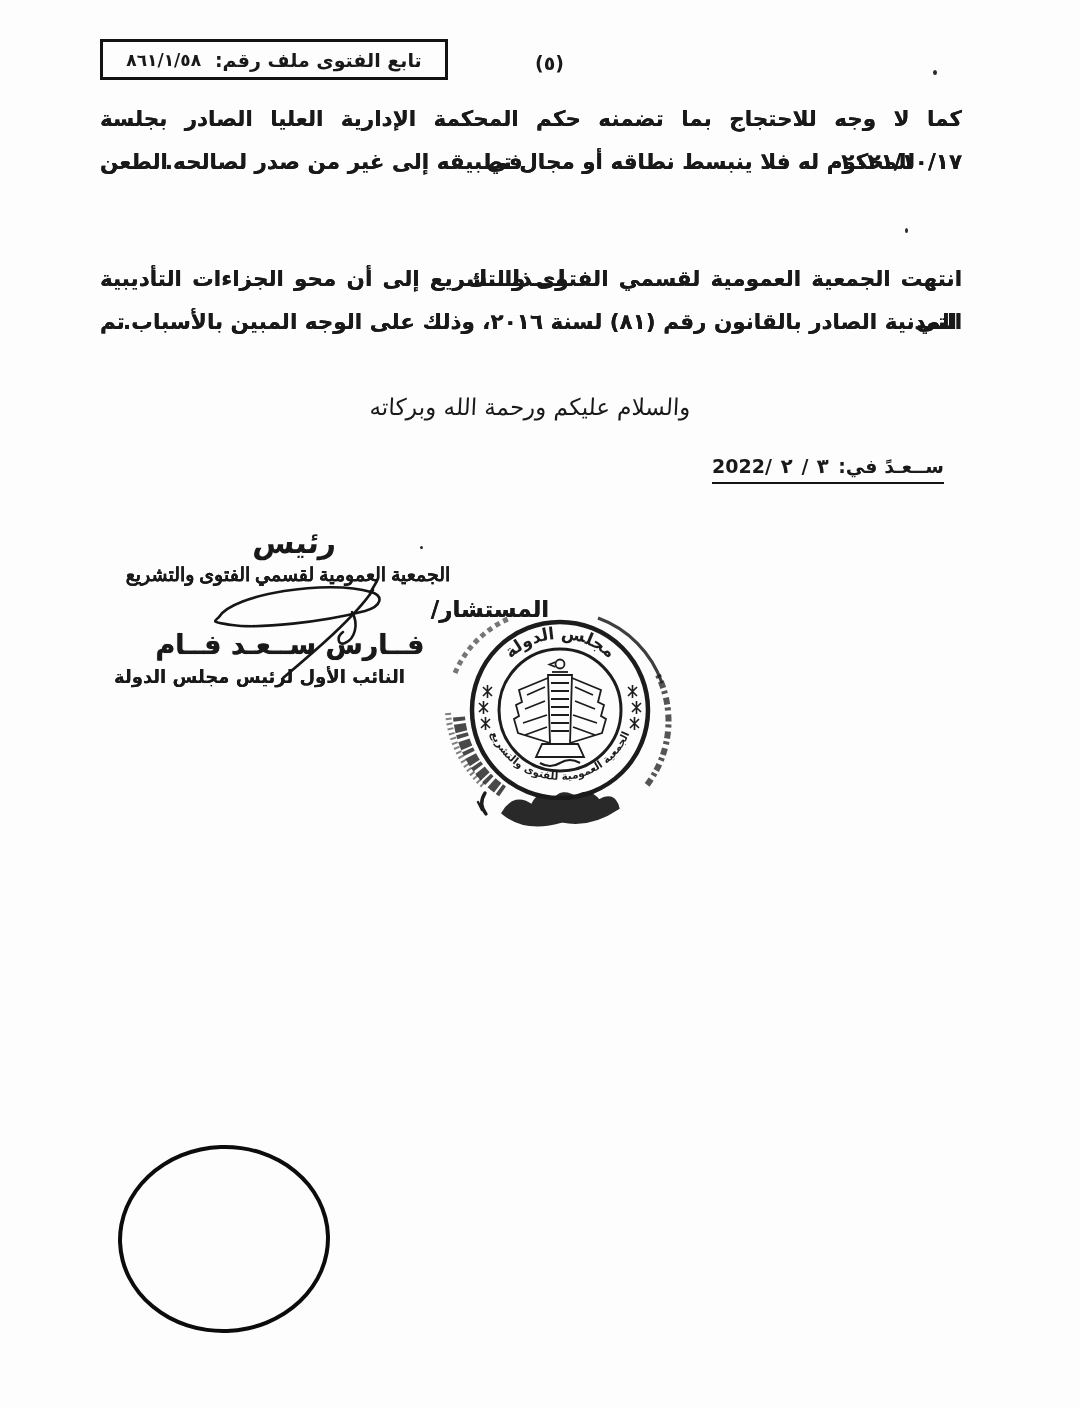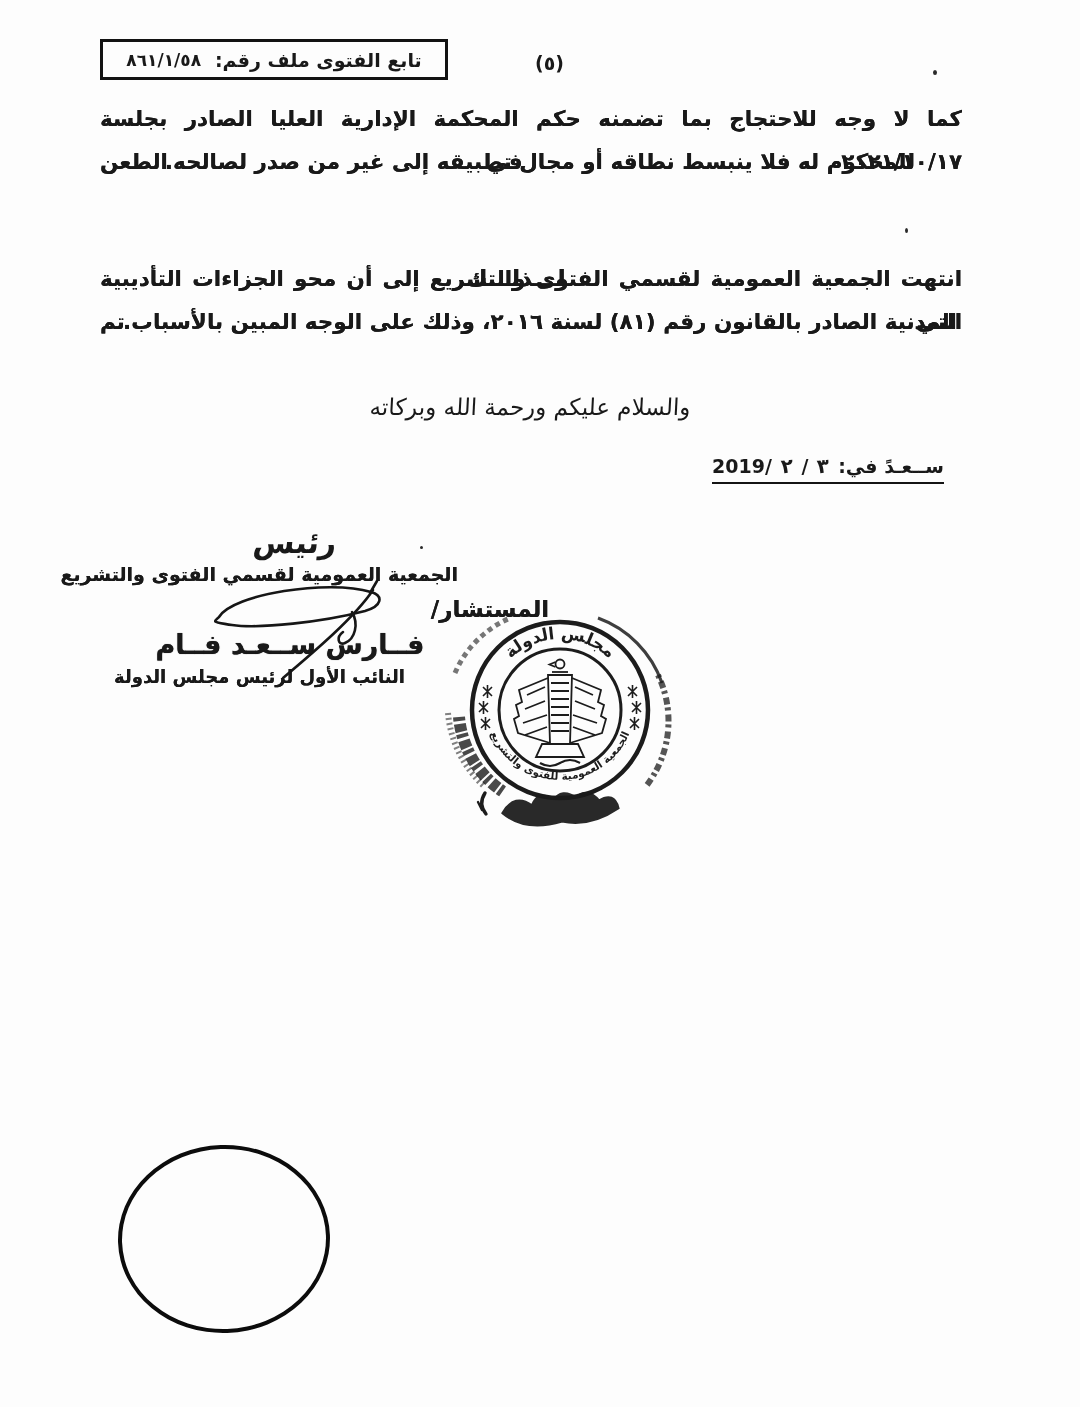--- a/index.html
+++ b/index.html
@@ -37,21 +37,21 @@
     position:absolute;top:450px;left:712px;width:232px;height:34px;
     border-bottom:2.5px solid #141414;box-sizing:border-box;
     display:flex;direction:rtl;align-items:center;justify-content:space-between;
     font-weight:700;font-size:19px;
   }
   .date-line .hand{font-size:20px;transform:rotate(-6deg);}
   
   .sig-title{position:absolute;top:525px;left:240px;width:110px;text-align:center;
     font-weight:700;font-size:30px;transform:skewX(-6deg);}
   .sig-org{position:absolute;top:563px;left:118px;width:340px;text-align:center;
-    font-weight:700;font-size:19px;white-space:nowrap;text-shadow:0 0 .5px #1c1c1c;}
+    font-weight:700;font-size:19px;white-space:nowrap;text-shadow:0 0 .5px #1c1c1c;font-family:Liberation Serif, serif;}
   .sig-honorific{position:absolute;top:596px;left:430px;width:120px;text-align:center;
     font-weight:700;font-size:23px;text-shadow:0 0 .5px #1c1c1c;}
   .sig-name{position:absolute;top:629px;left:140px;width:300px;text-align:center;
     font-weight:700;font-size:27px;white-space:nowrap;text-shadow:0 0 .7px #101010;}
   .sig-role{position:absolute;top:666px;left:165px;width:240px;text-align:right;
     font-weight:700;font-size:18px;white-space:nowrap;text-shadow:0 0 .5px #1c1c1c;}
   
   .abs{position:absolute;}
   .ellipse-mark{
     position:absolute;left:118px;top:1145px;width:212px;height:188px;
@@ -82,21 +82,21 @@
     <div class="line">المدنية الصادر بالقانون رقم (٨١) لسنة ٢٠١٦، وذلك على الوجه المبين بالأسباب.</div>
   </div>
 
   <div class="salutation">والسلام عليكم ورحمة الله وبركاته</div>
 
   <div class="date-line">
     <span>ســعـدً في:</span>
     <span class="hand">٣</span>
     <span>/</span>
     <span class="hand">٢</span>
-    <span>/2019</span>
+    <span>/2022</span>
   </div>
 
   <div class="sig-title">رئيس</div>
   <div class="sig-org">الجمعية العمومية لقسمي الفتوى والتشريع</div>
   <div class="sig-honorific">المستشار/</div>
   <div class="sig-name">فــارس ســعـد فــام</div>
   <div class="sig-role">النائب الأول لرئيس مجلس الدولة</div>
 
   <svg class="abs" style="left:203px;top:577px" width="195" height="105" viewBox="0 0 195 105">
     <g stroke="#161616" fill="none" stroke-width="2.6" stroke-linecap="round">

